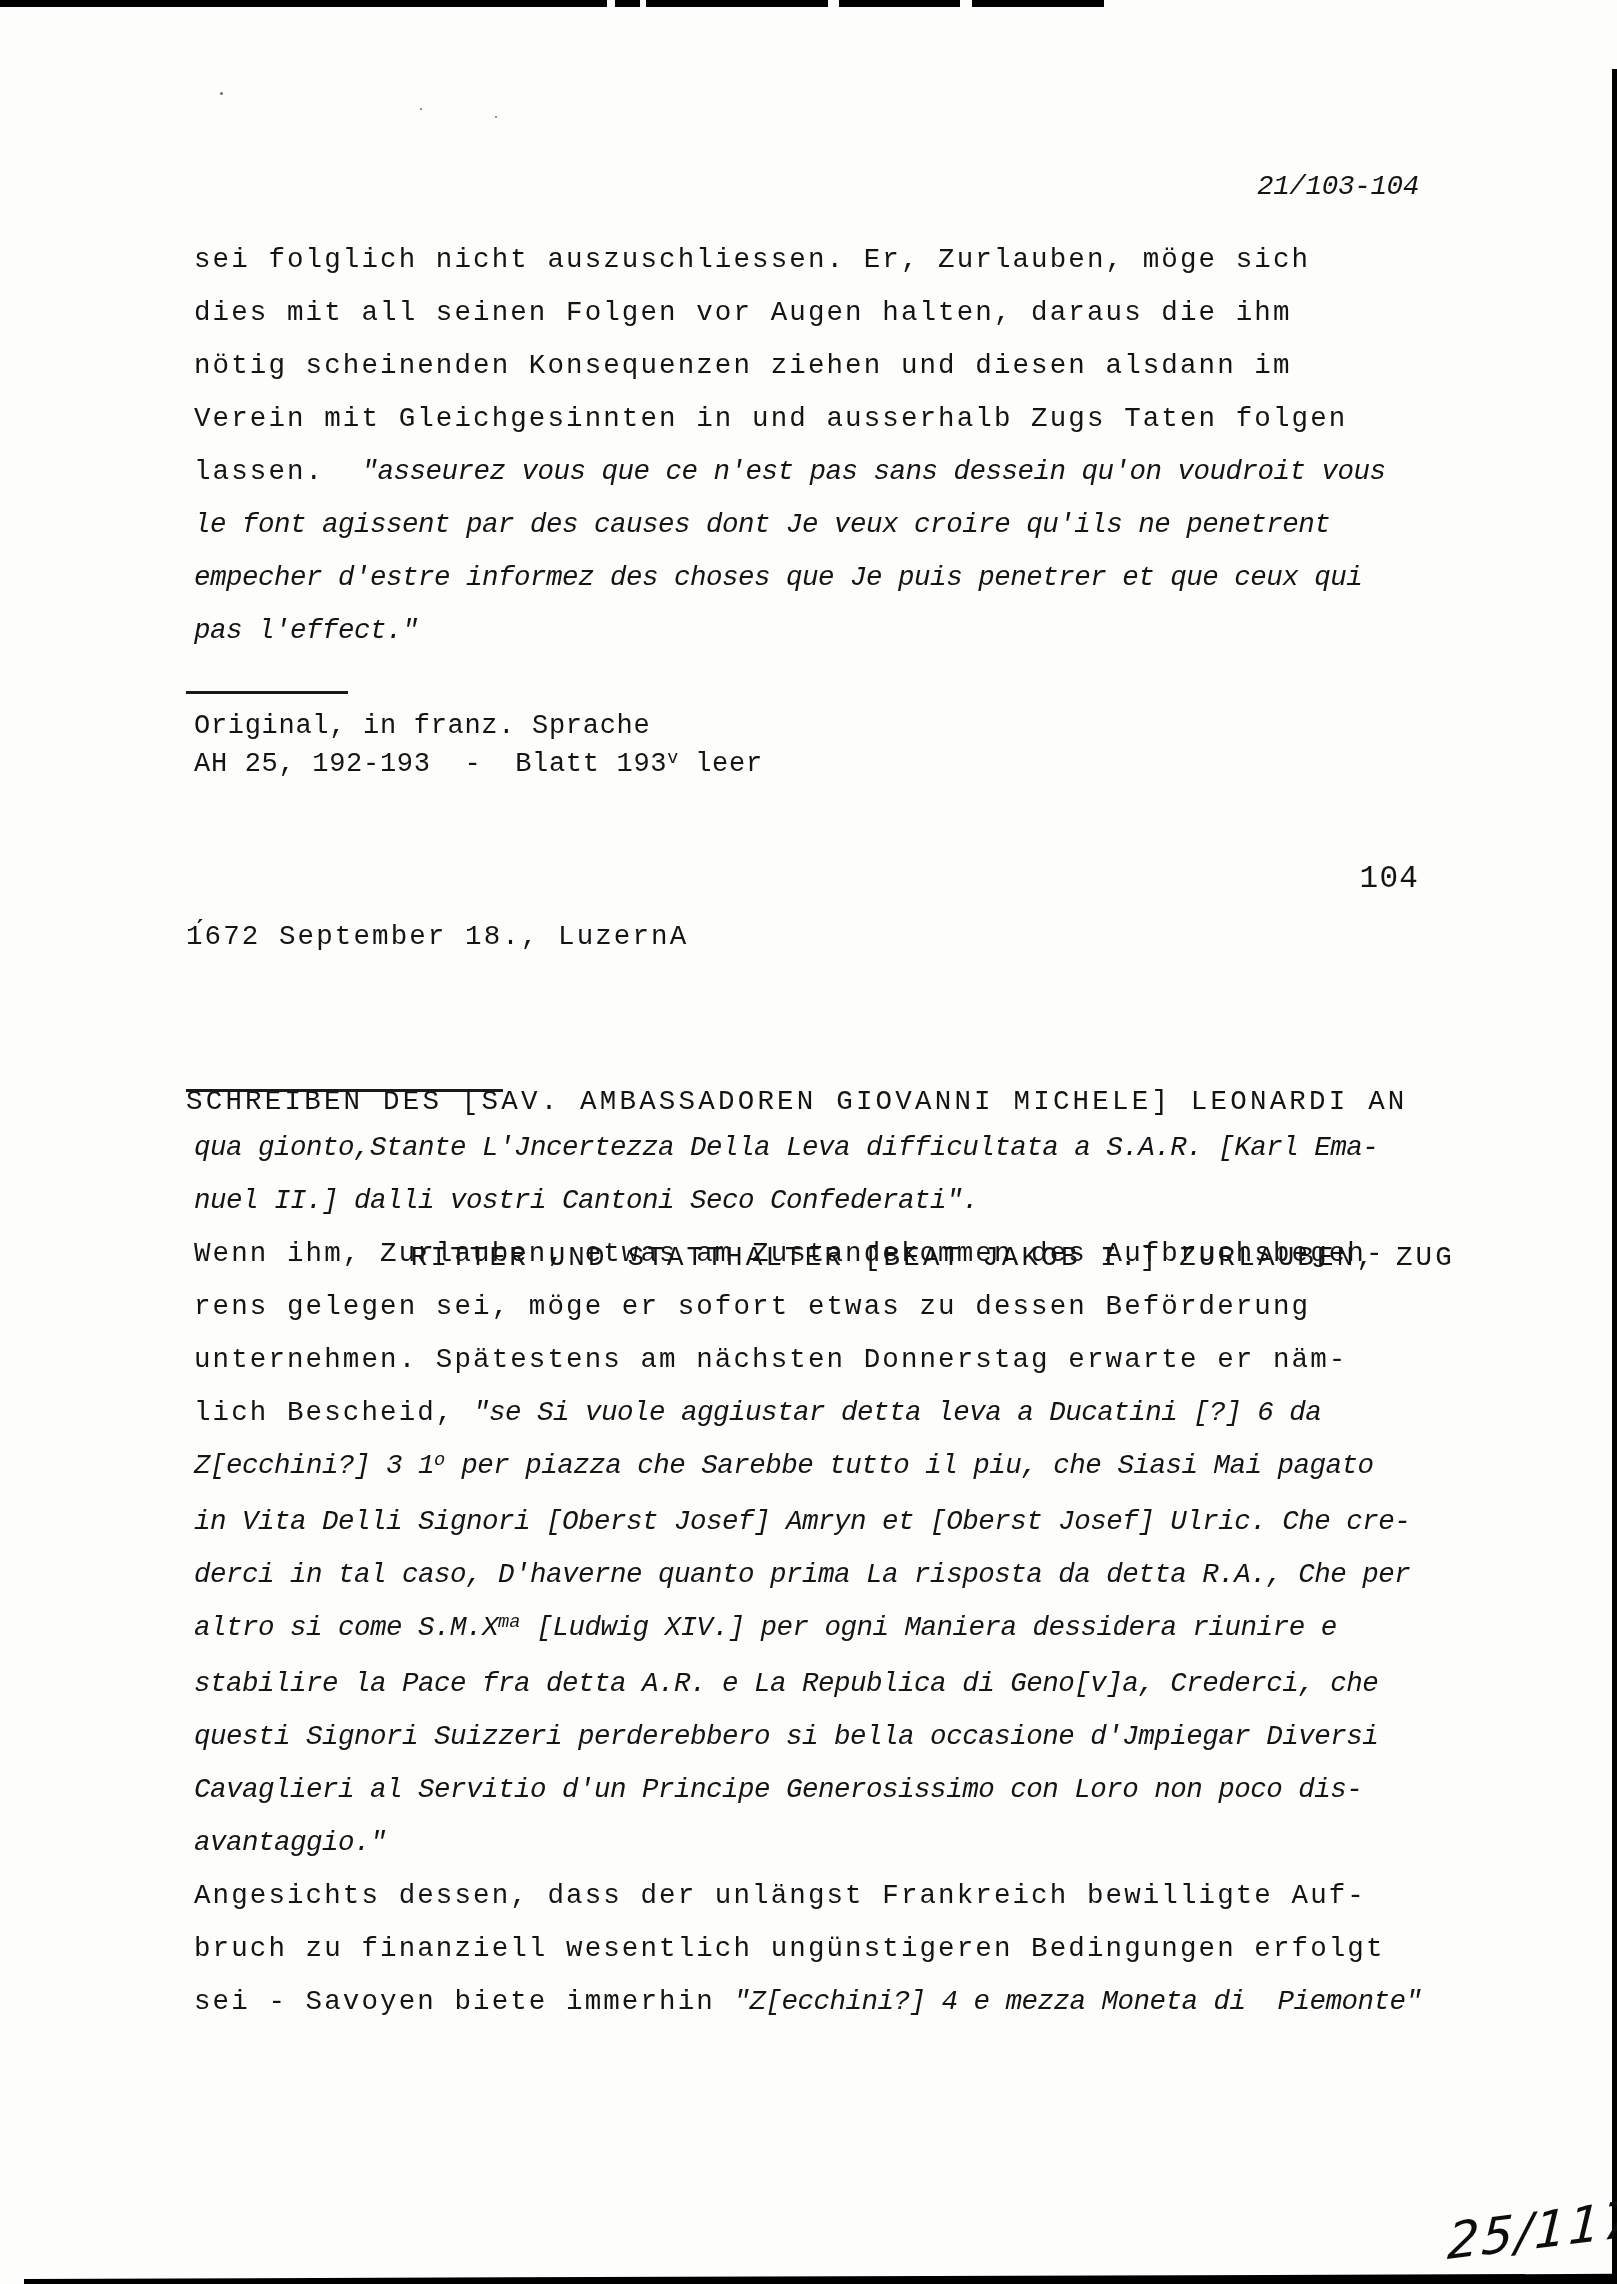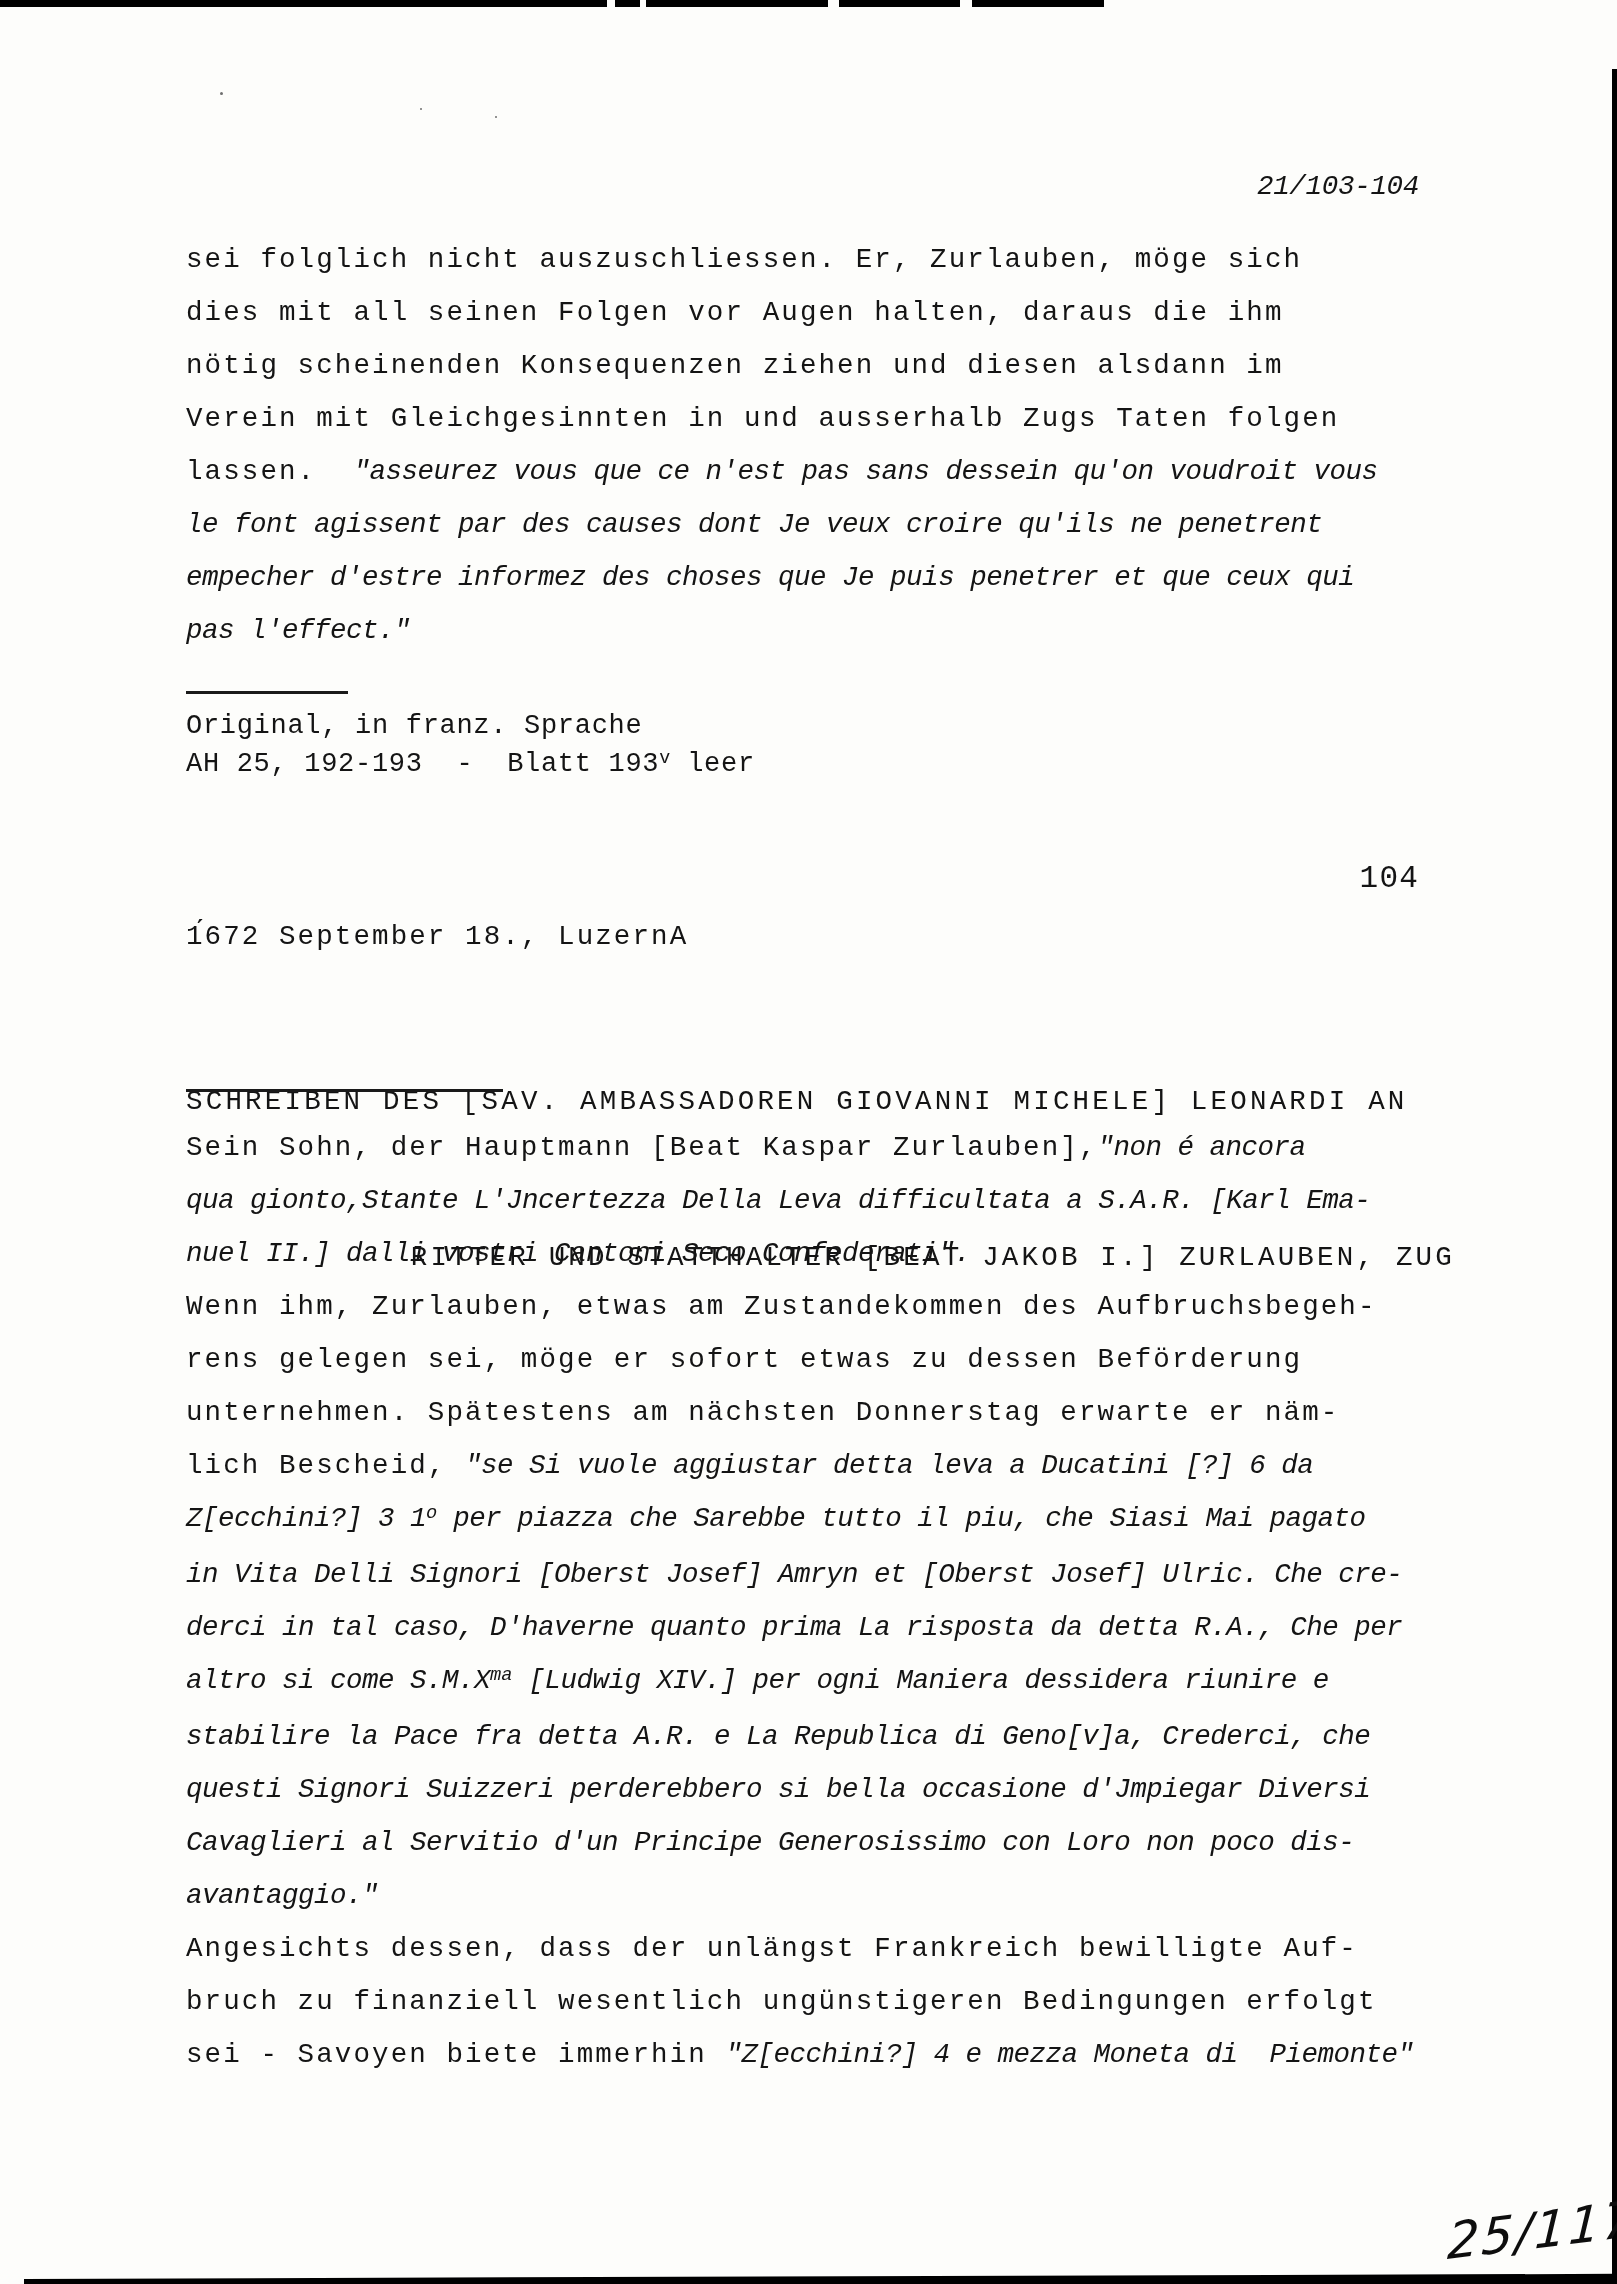--- a/index.html
+++ b/index.html
@@ -10,21 +10,21 @@
   
   .edge-top{top:0;left:0;width:1104px;height:7.3px;
     background:linear-gradient(90deg,#000 0 55%,rgba(0,0,0,0) 55% 55.7%,#000 55.7% 58%,rgba(0,0,0,0) 58% 58.5%,#000 58.5% 75%,rgba(0,0,0,0) 75% 76%,#000 76% 87%,rgba(0,0,0,0) 87% 88%,#000 88% 100%);}
   .edge-right{top:69px;right:0;width:4.9px;height:2215px;background:#000;}
   .edge-bottom{left:24px;right:0;bottom:0;height:11.3px;background:#000;
     clip-path:polygon(0 55%,100% 10%,100% 100%,0 100%);}
   .speck{background:#6f6f6f;border-radius:50%;}
 
   
   .body-text{font-size:27.5px;line-height:53px;letter-spacing:2.1px;}
-  .tl{white-space:pre;}
+  .tl{white-space:pre;margin-left:8px;}
   .tl .i{font-style:italic;letter-spacing:-0.5px;}
   .tl .sup{position:relative;top:-0.45em;font-size:0.68em;letter-spacing:0;}
   .tl .i.sup,.tl .sup.i{font-style:italic;position:relative;top:-0.45em;font-size:0.68em;letter-spacing:0;}
 
   .header-ref{top:171px;left:186px;width:1233px;text-align:right;
     font-size:27.5px;font-style:italic;letter-spacing:-0.3px;}
 
   .rule{height:3.2px;background:#1a1a1a;}
   .rule-1{top:691px;left:186px;width:162px;}
   .rule-2{top:1089px;left:186px;width:317px;}
@@ -90,21 +90,20 @@
   </div>
 
   <div class="abs title-block">
     <div>SCHREIBEN DES [SAV. AMBASSADOREN GIOVANNI MICHELE] LEONARDI AN</div>
     <div class="title-line2">RITTER UND STATTHALTER [BEAT JAKOB I.] ZURLAUBEN, ZUG</div>
   </div>
 
   <div class="abs rule rule-2"></div>
 
   <div class="abs p104 body-text">
-      <div class="tl"><span>Sein Sohn, der Hauptmann [Beat Kaspar Zurlauben],</span><span class="i">"non é ancora</span></div>
       <div class="tl"><span class="i">qua gionto,Stante L'Jncertezza Della Leva difficultata a S.A.R. [Karl Ema-</span></div>
       <div class="tl"><span class="i">nuel II.] dalli vostri Cantoni Seco Confederati".</span></div>
       <div class="tl"><span>Wenn ihm, Zurlauben, etwas am Zustandekommen des Aufbruchsbegeh-</span></div>
       <div class="tl"><span>rens gelegen sei, möge er sofort etwas zu dessen Beförderung</span></div>
       <div class="tl"><span>unternehmen. Spätestens am nächsten Donnerstag erwarte er näm-</span></div>
       <div class="tl"><span>lich Bescheid, </span><span class="i">"se Si vuole aggiustar detta leva a Ducatini [?] 6 da</span></div>
       <div class="tl"><span class="i">Z[ecchini?] 3 1</span><span class="i sup">o</span><span class="i"> per piazza che Sarebbe tutto il piu, che Siasi Mai pagato</span></div>
       <div class="tl"><span class="i">in Vita Delli Signori [Oberst Josef] Amryn et [Oberst Josef] Ulric. Che cre-</span></div>
       <div class="tl"><span class="i">derci in tal caso, D'haverne quanto prima La risposta da detta R.A., Che per</span></div>
       <div class="tl"><span class="i">altro si come S.M.X</span><span class="i sup">ma</span><span class="i"> [Ludwig XIV.] per ogni Maniera dessidera riunire e</span></div>

